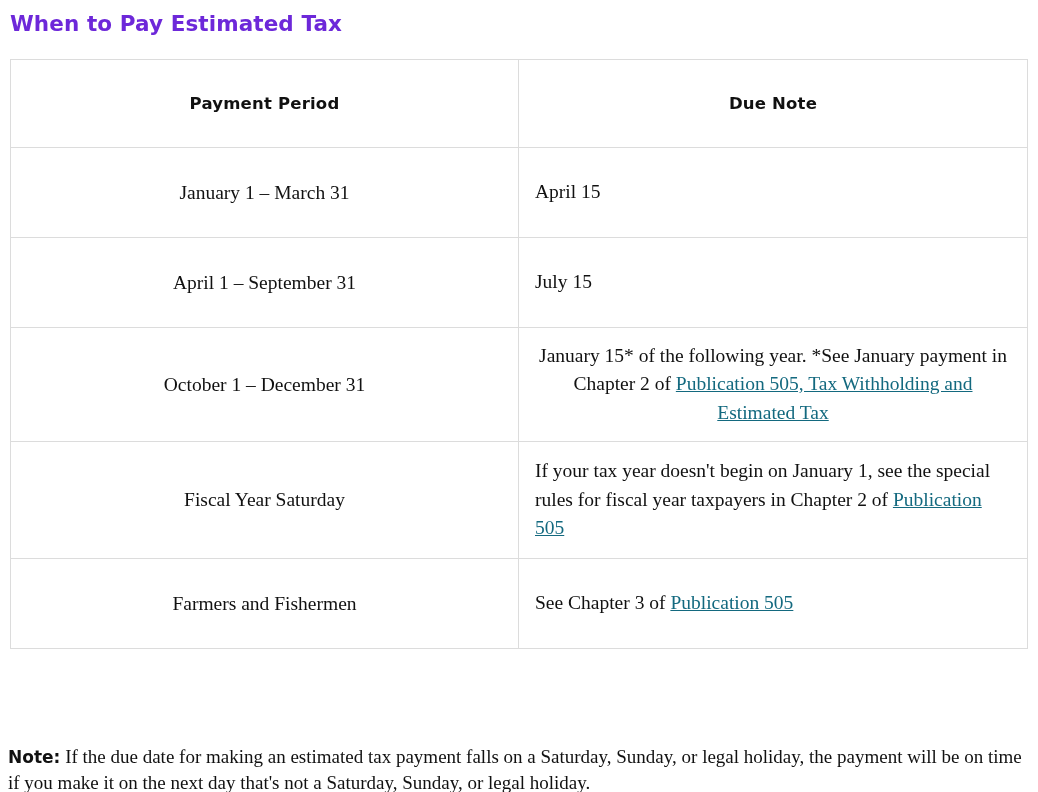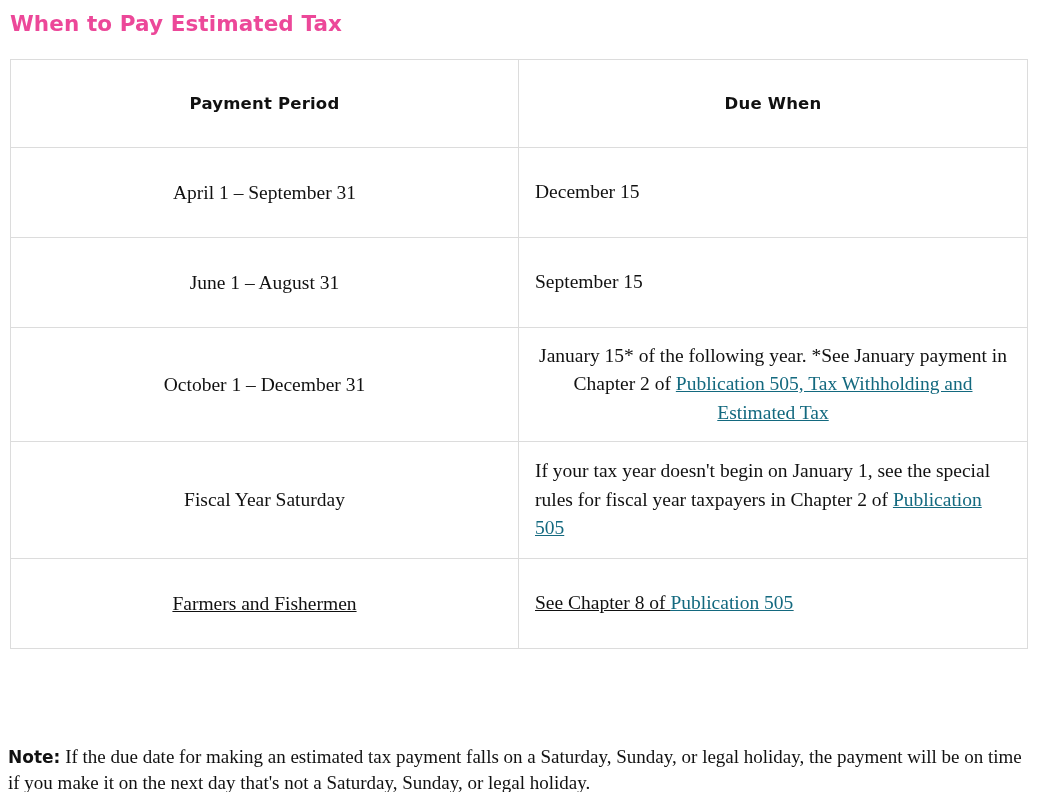--- a/index.html
+++ b/index.html
@@ -19,21 +19,21 @@
     height: 792px;
     box-sizing: border-box;
   }
   .page-title {
     position: absolute;
     left: 10px;
     top: 8px;
     font-family: "DejaVu Sans", sans-serif;
     font-size: 21.5px;
     font-weight: bold;
-    color: #ec4899;
+    color: #6d28d9;
     letter-spacing: 0.1px;
     line-height: 32px;
     white-space: nowrap;
   }
   .tax-table {
     position: absolute;
     left: 10px;
     top: 59px;
     width: 1017px;
     border-collapse: collapse;
@@ -71,21 +71,21 @@
     font-size: 19.5px;
     color: #111111;
     text-align: left;
     padding: 6px 16px;
     line-height: 28.5px;
   }
   .row-h1 td, .row-h1 th { height: 77px; }
   .row-h2 td { height: 77px; }
   .row-tall td { height: 101px; text-align: center; }
   .row-tall2 td { height: 104px; }
-  .row-last td { height: 77px; text-decoration: underline; }
+  .row-last td { height: 77px; }
 
   .cell-due a,
   .doc-link {
     color: #13697f;
     text-decoration: underline;
     cursor: pointer;
   }
   .note {
     position: absolute;
     left: 8px;
@@ -110,52 +110,52 @@
   <div class="page-title">When to Pay Estimated Tax</div>
 
   <table class="tax-table">
     <colgroup>
       <col class="col-period">
       <col class="col-due">
     </colgroup>
     <thead>
       <tr>
         <th>Payment Period</th>
-        <th>Due When</th>
+        <th>Due Note</th>
       </tr>
     </thead>
     <tbody>
+      <tr class="row-h1">
+        <td class="cell-period">January 1 – March 31</td>
+        <td class="cell-due">
+          <span>April 15</span>
+        </td>
+      </tr>
       <tr class="row-h2">
         <td class="cell-period">April 1 – September 31</td>
         <td class="cell-due">
-          <span>December 15</span>
-        </td>
-      </tr>
-      <tr class="row-h2">
-        <td class="cell-period">June 1 – August 31</td>
-        <td class="cell-due">
-          <span>September 15</span>
+          <span>July 15</span>
         </td>
       </tr>
       <tr class="row-tall">
         <td class="cell-period">October 1 – December 31</td>
         <td class="cell-due">
           <span>January 15* of the following year. *See January payment in Chapter 2 of </span><a class="doc-link">Publication 505, Tax Withholding and Estimated Tax</a>
         </td>
       </tr>
       <tr class="row-tall2">
         <td class="cell-period">Fiscal Year Saturday</td>
         <td class="cell-due">
           <span>If your tax year doesn't begin on January 1, see the special rules for fiscal year taxpayers in Chapter 2 of </span><a class="doc-link">Publication 505</a>
         </td>
       </tr>
       <tr class="row-last">
         <td class="cell-period">Farmers and Fishermen</td>
         <td class="cell-due">
-          <span>See Chapter 8 of </span><a class="doc-link">Publication 505</a>
+          <span>See Chapter 3 of </span><a class="doc-link">Publication 505</a>
         </td>
       </tr>
     </tbody>
   </table>
 
   <div class="note"><b>Note:</b><span> If the due date for making an estimated tax payment falls on a Saturday, Sunday, or legal holiday, the payment will be on time if you make it on the next day that's not a Saturday, Sunday, or legal holiday.</span></div>
 
 </div>
 
 </body></html>

